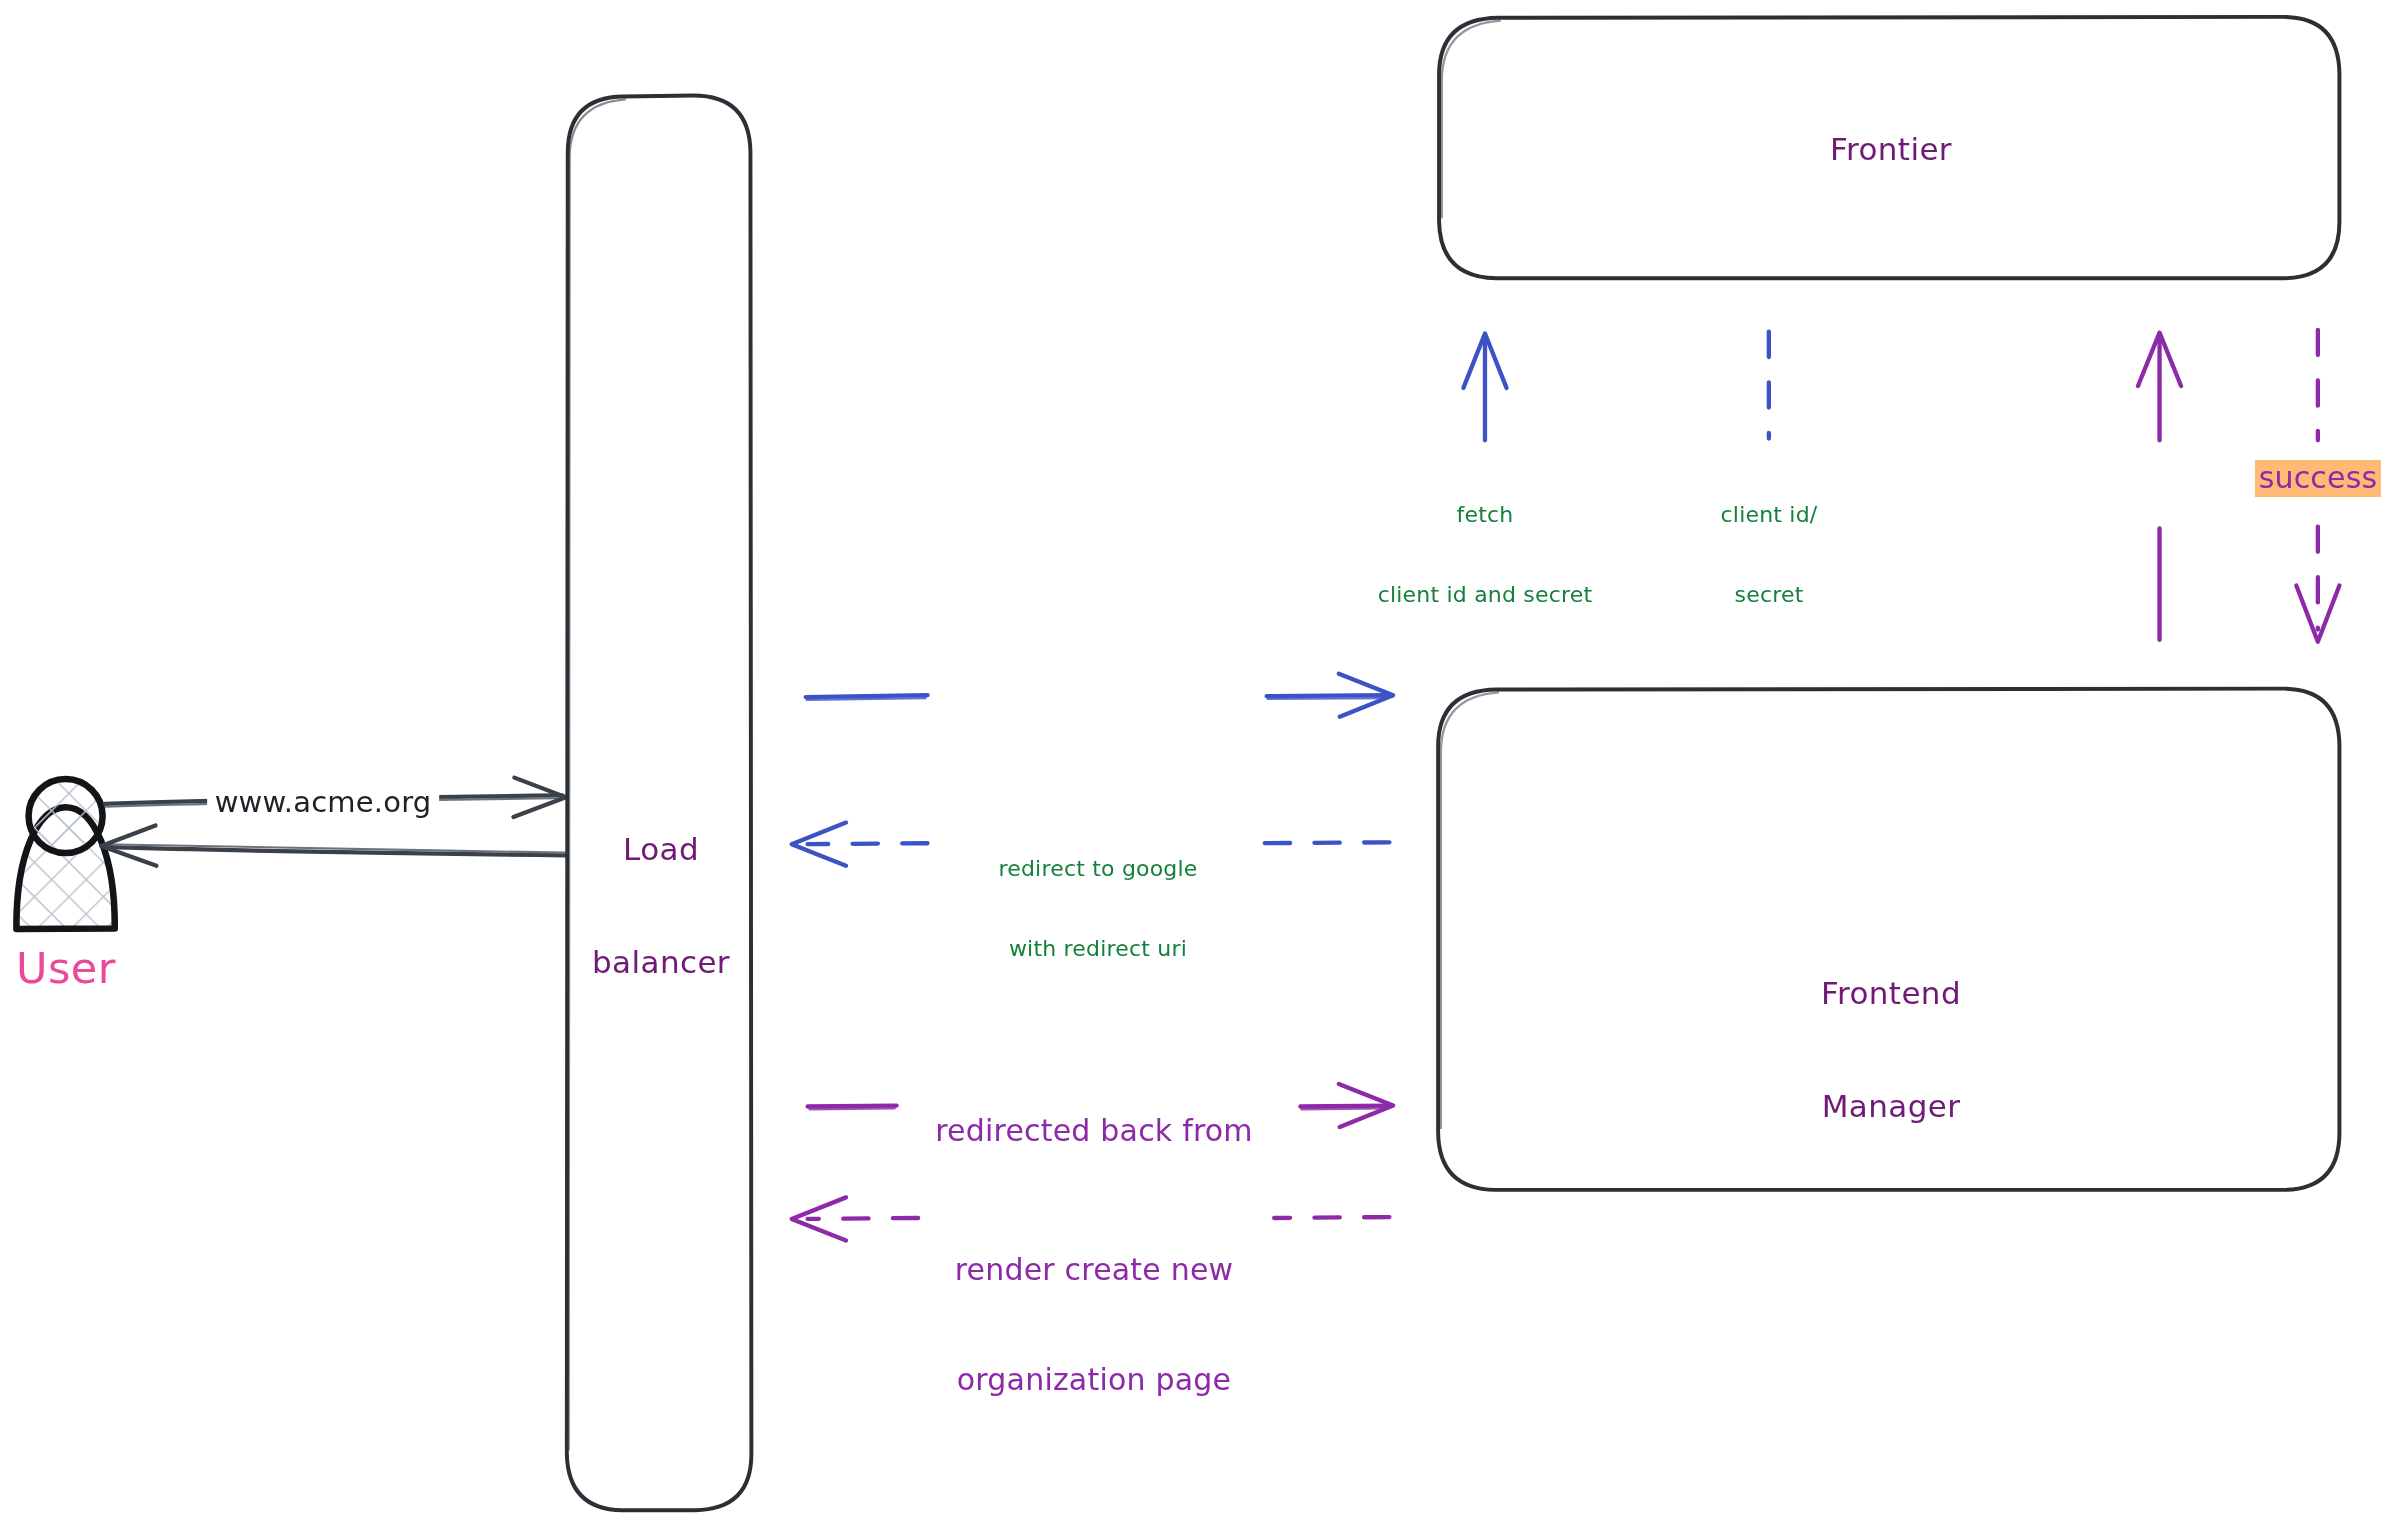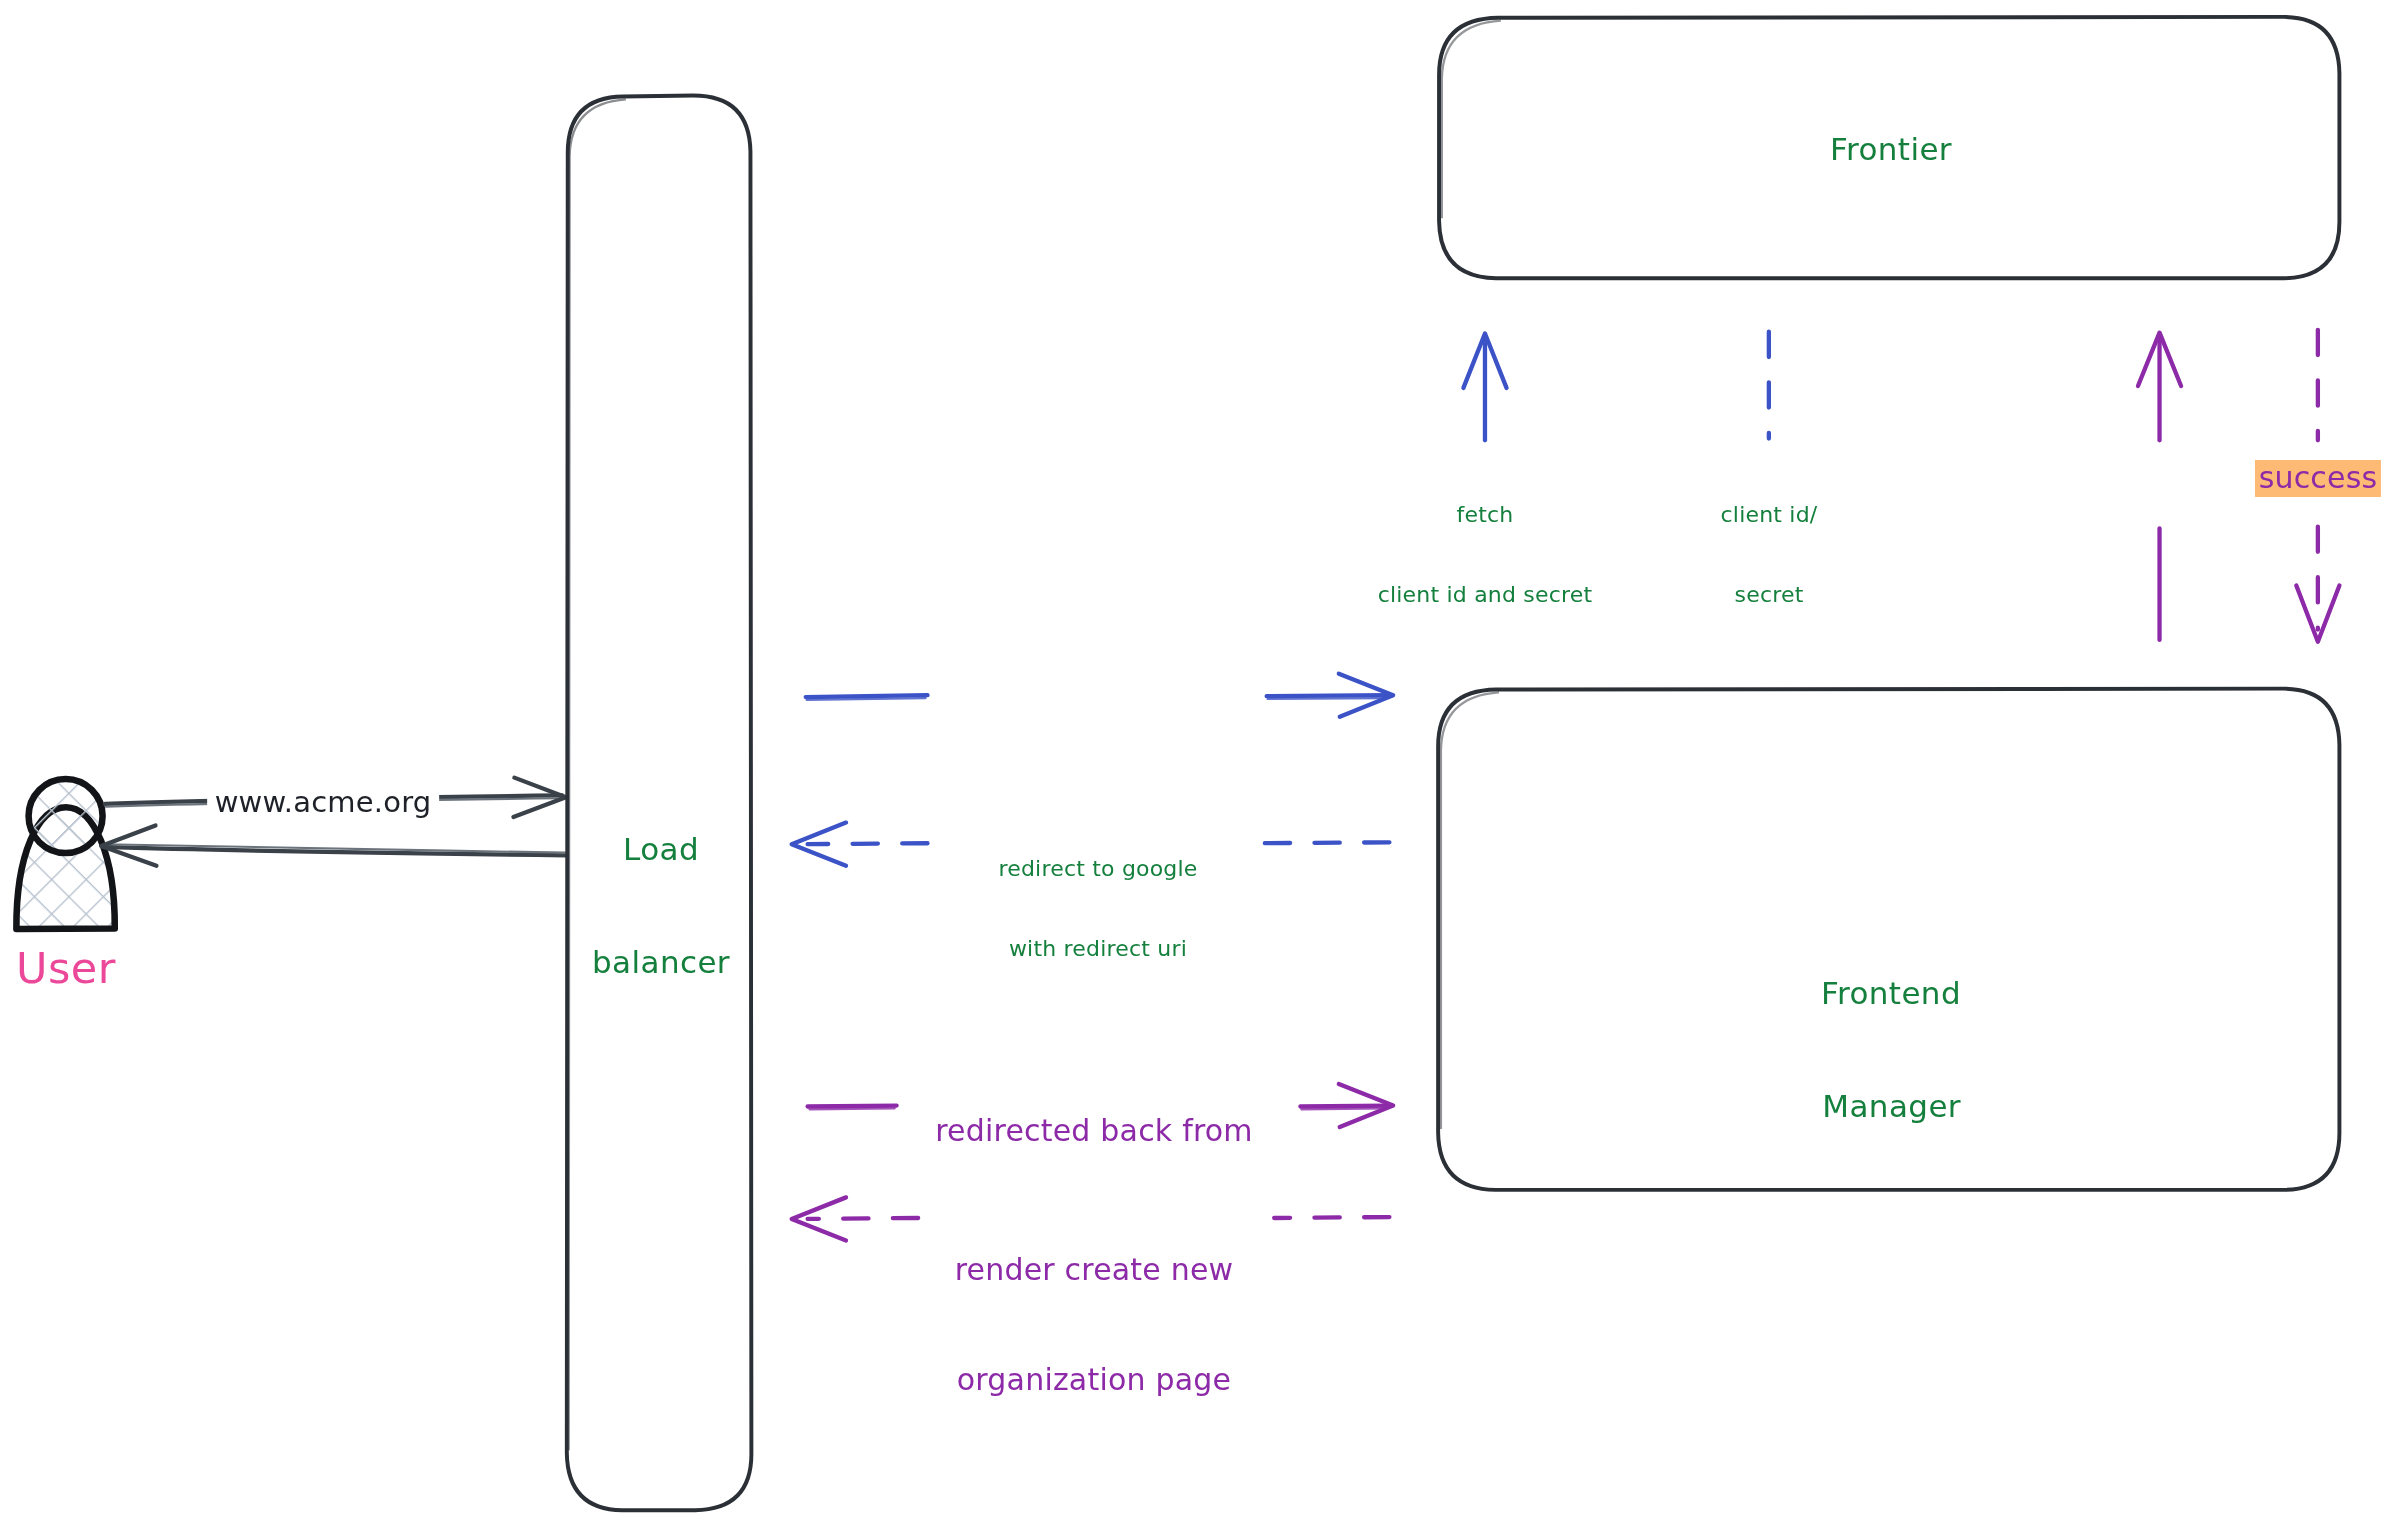--- a/index.html
+++ b/index.html
@@ -26,21 +26,21 @@
   }
   .lbl {
     position: absolute;
     font-family: "DejaVu Sans", sans-serif;
     white-space: pre;
     text-align: center;
     line-height: 1.22;
     pointer-events: none;
   }
   .lbl.node {
-    color: #15803d;
+    color: #701a75;
     font-size: 31px;
     letter-spacing: 0.4px;
   }
   .lbl.blue {
     color: #15803d;
     font-size: 22px;
     letter-spacing: 0.2px;
   }
   .lbl.purple {
     color: #8d2aa8;
@@ -174,21 +174,21 @@
 
   <div class="lbl dark centered" style="left:323px; top:785px; background:#ffffff; padding:0 7.5px;">www.acme.org</div>
 
   <div class="lbl node centered" style="left:661px; top:755px;">
     <div>Load</div>
     <div>balancer</div>
   </div>
 
   <div class="lbl node centered" style="left:1891px; top:131px;">Frontier</div>
 
-  <div class="lbl node centered" style="left:1891px; top:899px;text-align:right;">
+  <div class="lbl node centered" style="left:1891px; top:899px;">
     <div>Frontend</div>
     <div>Manager</div>
   </div>
 
 
   <div class="lbl blue centered" style="left:1098px; top:802px; background:#ffffff; padding:0 5.6px;">
     <div>redirect to google</div>
     <div>with redirect uri</div>
   </div>
 

